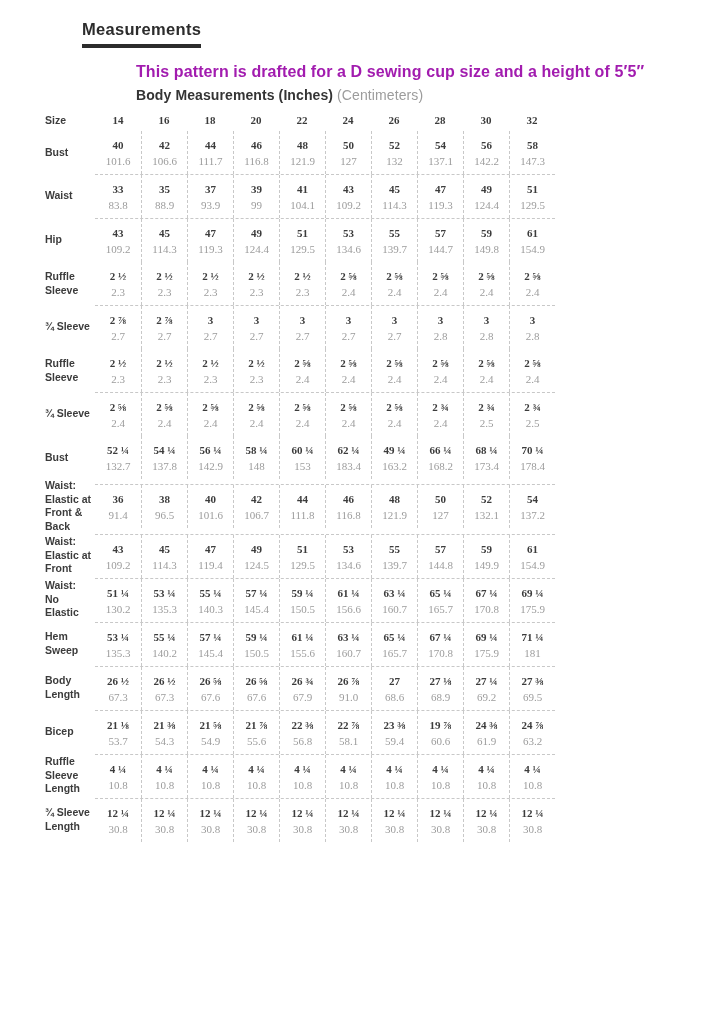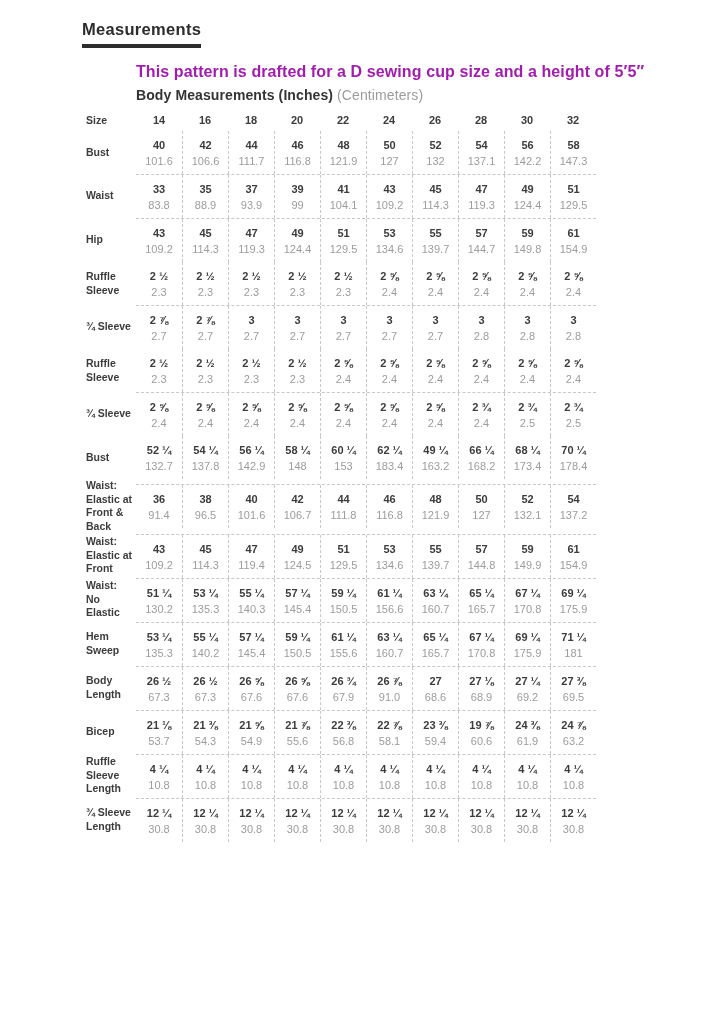--- a/index.html
+++ b/index.html
@@ -17,26 +17,26 @@
   .intro {
     margin:15px 0 0 136px; font-size:16px; font-weight:bold; color:#a21caf;
     letter-spacing:.1px;
   }
   .sec-heading {
     margin:17px 12px 7px 136px; font-size:14px; font-weight:bold; color:#343434;
     letter-spacing:.1px; white-space:nowrap;
   }
   .sec:first-child .sec-heading { margin-top:6px; }
   .sec-heading .muted { color:#9c9c9c; font-weight:normal; }
-  .trow { display:flex; align-items:center; margin-left:86px; width:510px; }
+  .trow { display:flex; align-items:center; margin-left:45px; width:510px; }
   .tlabel {
     flex:none; width:50px; padding-right:3px;
     font-size:10.5px; font-weight:bold; color:#3c3c3c; line-height:1.3;
   }
-  .tcells { display:flex; flex:1; }
+  .tcells { display:flex; flex:1;font-family:Liberation Serif, serif; }
   .trow.sep .tcells { border-top:1px dashed #c8c8c8; }
   .tcell { flex:none; width:46px; text-align:center; padding:7px 0 6px; }
   .tcell + .tcell { border-left:1px dashed #c8c8c8; }
   .tcells.nodash .tcell { border-left:none; padding:3px 0 4px; }
   .pv { font-size:11px; font-weight:bold; color:#3c3c3c; line-height:14px; white-space:nowrap; }
   .sv { font-size:11px; color:#9c9c9c; line-height:14px; margin-top:2px; white-space:nowrap; }
 </style>
 </head>
 <body>
 

